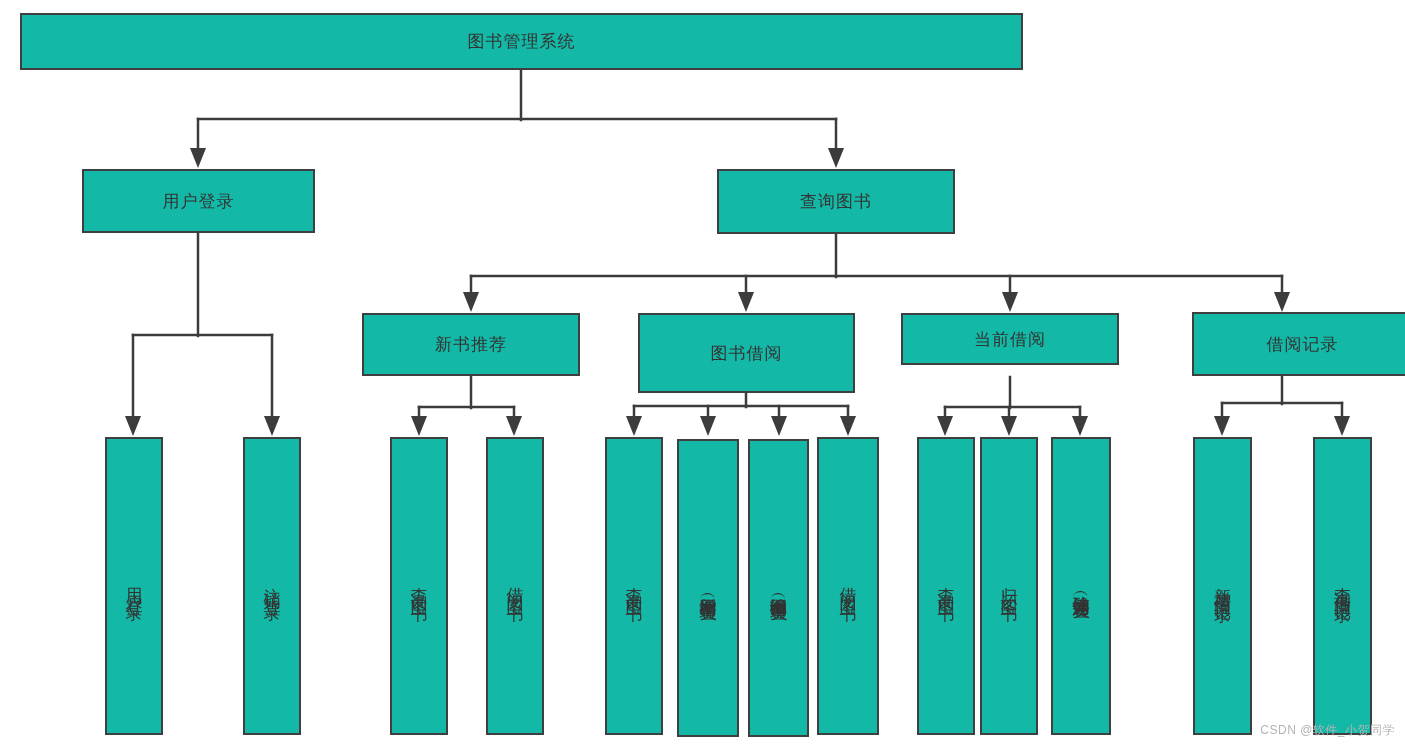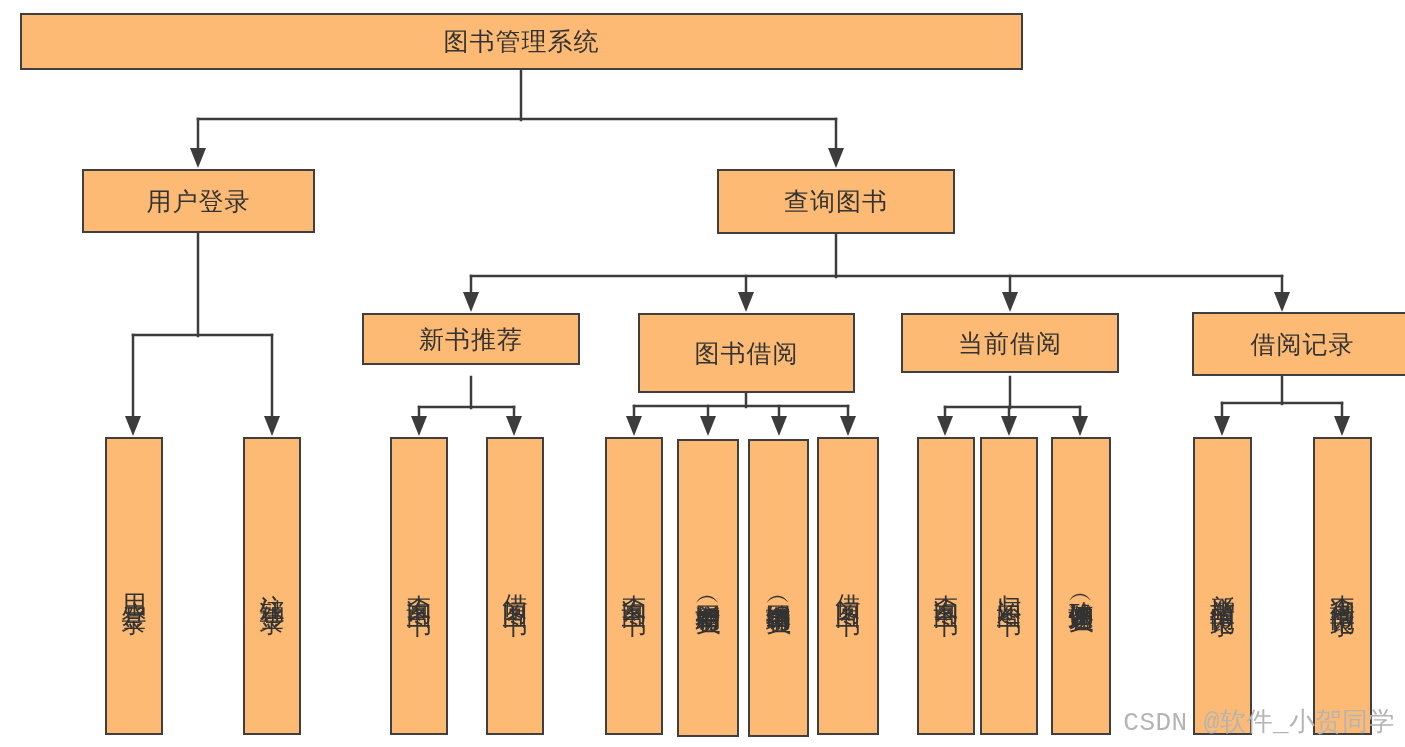--- a/index.html
+++ b/index.html
@@ -9,39 +9,39 @@
     --wm:#b4b4b4;
     --bg:#ffffff;
   }
   html,body{margin:0;padding:0;background:var(--bg);}
   body{
     width:1405px;height:747px;position:relative;overflow:hidden;
     font-family:"DejaVu Sans","Liberation Sans",sans-serif;
   }
   #wires{position:absolute;left:0;top:0;width:1405px;height:747px;}
   #nodes .node{
-    position:absolute;box-sizing:border-box;background:#fdba74;
+    position:absolute;box-sizing:border-box;background:#14b8a6;
     border:2.5px solid var(--border);
     color:var(--text);
     display:flex;align-items:center;justify-content:center;
-    font-size:25px;line-height:1;white-space:nowrap;
+    font-size:17px;line-height:1;white-space:nowrap;
   }
   #nodes .node.h{letter-spacing:1px;}
   #nodes .node.v{
     writing-mode:vertical-lr;
     text-orientation:mixed;
     white-space:normal;
   }
   #nodes .node.v.ls-wide{letter-spacing:6px;}
   #nodes .node.v.ls-mid{letter-spacing:4px;}
   #nodes .node.v.ls-tight{letter-spacing:1px;}
   .watermark{
     position:absolute;right:10px;bottom:8px;
-    font-size:26px;letter-spacing:.5px;color:var(--wm);
-    font-family:Liberation Mono, monospace;
+    font-size:12px;letter-spacing:.5px;color:var(--wm);
+    font-family:Liberation Sans, sans-serif;
   }
 </style>
 </head>
 <body>
 
 <svg id="wires" xmlns="http://www.w3.org/2000/svg" viewBox="0 0 1405 747">
     <line x1="521" y1="70" x2="521" y2="120" stroke-width="2.5" stroke-linecap="square" style="stroke: var(--line);"></line>
     <line x1="198" y1="119" x2="836" y2="119" stroke-width="2.5" stroke-linecap="square" style="stroke: var(--line);"></line>
     <line x1="198" y1="119" x2="198" y2="150" stroke-width="2.5" stroke-linecap="square" style="stroke: var(--line);"></line>
     <line x1="836" y1="119" x2="836" y2="150" stroke-width="2.5" stroke-linecap="square" style="stroke: var(--line);"></line>
@@ -91,23 +91,23 @@
     <polygon points="937,416 953,416 945,436" style="fill: var(--line);"></polygon>
     <polygon points="1001,416 1017,416 1009,436" style="fill: var(--line);"></polygon>
     <polygon points="1072,416 1088,416 1080,436" style="fill: var(--line);"></polygon>
     <polygon points="1214,416 1230,416 1222,436" style="fill: var(--line);"></polygon>
     <polygon points="1334,416 1350,416 1342,436" style="fill: var(--line);"></polygon>
   </svg>
 <div id="nodes">
     <div class="node h" style="left: 20px; top: 13px; width: 1003px; height: 57px;">图书管理系统</div>
     <div class="node h" style="left: 82px; top: 169px; width: 233px; height: 64px;">用户登录</div>
     <div class="node h" style="left: 717px; top: 169px; width: 238px; height: 65px;">查询图书</div>
-    <div class="node h" style="left: 362px; top: 313px; width: 218px; height: 52px;">新书推荐</div>
+    <div class="node h" style="left: 362px; top: 313px; width: 218px; height: 63px;">新书推荐</div>
     <div class="node h" style="left: 638px; top: 313px; width: 217px; height: 80px;">图书借阅</div>
-    <div class="node h" style="left: 901px; top: 313px; width: 218px; height: 60px;">当前借阅</div>
+    <div class="node h" style="left: 901px; top: 313px; width: 218px; height: 52px;">当前借阅</div>
     <div class="node h" style="left: 1172px; top: 312px; width: 221px; height: 64px; margin-left: 20px;">借阅记录</div>
     <div class="node v ls-wide" style="left: 105px; top: 437px; width: 58px; height: 298px;">用户登录</div>
     <div class="node v ls-wide" style="left: 243px; top: 437px; width: 58px; height: 298px;">注销登录</div>
     <div class="node v ls-wide" style="left: 390px; top: 437px; width: 58px; height: 298px;">查询图书</div>
     <div class="node v ls-wide" style="left: 486px; top: 437px; width: 58px; height: 298px;">借阅图书</div>
     <div class="node v ls-wide" style="left: 605px; top: 437px; width: 58px; height: 298px;">查询图书</div>
     <div class="node v ls-tight" style="left: 677px; top: 439px; width: 62px; height: 298px;">新增图书（管理员）</div>
     <div class="node v ls-tight" style="left: 748px; top: 439px; width: 61px; height: 298px;">编辑图书（管理员）</div>
     <div class="node v ls-wide" style="left: 817px; top: 437px; width: 62px; height: 298px;">借阅图书</div>
     <div class="node v ls-wide" style="left: 917px; top: 437px; width: 58px; height: 298px;">查询图书</div>

